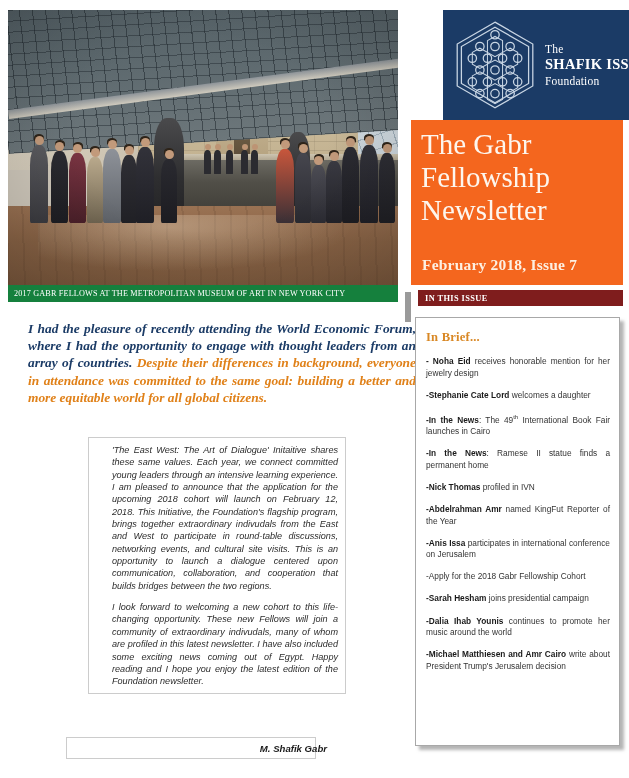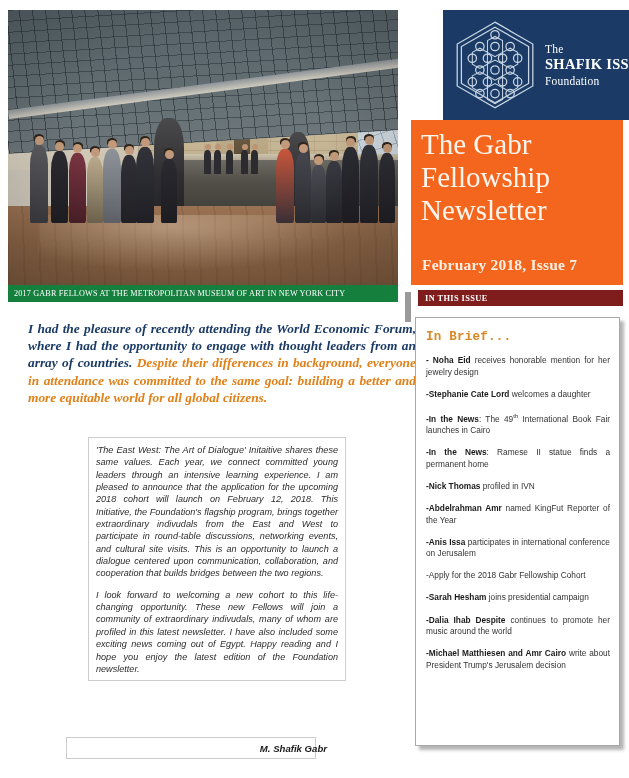--- a/index.html
+++ b/index.html
@@ -225,21 +225,21 @@
   }
   .headline .h-blue { color: #1b3b66; }
   .headline .h-orange { color: #e08119; }
 
   
   .body-box {
     position: absolute;
     left: 88px; top: 437px;
     width: 258px;
     border: 1px solid #cccccc;
-    padding: 6px 7px 5px 7px;
+    padding: 6px 7px 5px 23px;
     background: #ffffff;
   }
   .body-box p {
     font-family: "Liberation Sans", sans-serif;
     font-style: italic;
     font-size: 9.1px;
     line-height: 12.35px;
     color: #2c2c2c;
     text-align: justify;
     text-justify: inter-word;
@@ -338,21 +338,21 @@
     left: 10px; top: 317px;
     width: 205px;
     height: 429px;
     background: #ffffff;
     border: 1px solid #a8a8a8;
     box-shadow: 4px 4px 3px rgba(120,120,120,.55);
     padding: 12px 9px 0 10px;
     overflow: hidden;
   }
   .brief-title {
-    font-family: Liberation Mono, monospace;
+    font-family: Liberation Serif, serif;
     font-weight: bold;
     font-size: 12.6px;
     color: #d98825;
     margin-bottom: 11px;
     letter-spacing: .2px;
   }
   .brief-item {
     font-family: "Liberation Sans", sans-serif;
     font-size: 8.3px;
     line-height: 11.6px;
@@ -561,19 +561,19 @@
       <div id="brief-list">
           <div class="brief-item"><b>- Noha Eid</b> receives honorable mention for her jewelry design</div>
           <div class="brief-item"><b>-Stephanie Cate Lord</b> welcomes a daughter</div>
           <div class="brief-item"><b>-In the News</b>: The 49<sup>th</sup> International Book Fair launches in Cairo</div>
           <div class="brief-item"><b>-In the News</b>: Ramese II statue finds a permanent home</div>
           <div class="brief-item"><b>-Nick Thomas</b> profiled in IVN</div>
           <div class="brief-item"><b>-Abdelrahman Amr</b> named KingFut Reporter of the Year</div>
           <div class="brief-item"><b>-Anis  Issa</b> participates in international conference on Jerusalem</div>
           <div class="brief-item">-Apply for the 2018 Gabr Fellowship Cohort</div>
           <div class="brief-item"><b>-Sarah Hesham</b> joins presidential campaign</div>
-          <div class="brief-item"><b>-Dalia Ihab Despite</b> continues to promote her music around the world</div>
+          <div class="brief-item"><b>-Dalia Ihab Younis</b> continues to promote her music around the world</div>
           <div class="brief-item"><b>-Michael Matthiesen and Amr Cairo</b> write about President Trump's Jerusalem decision</div>
         </div>
     </div>
 
   </div>
 </div>
 
 </body></html>

